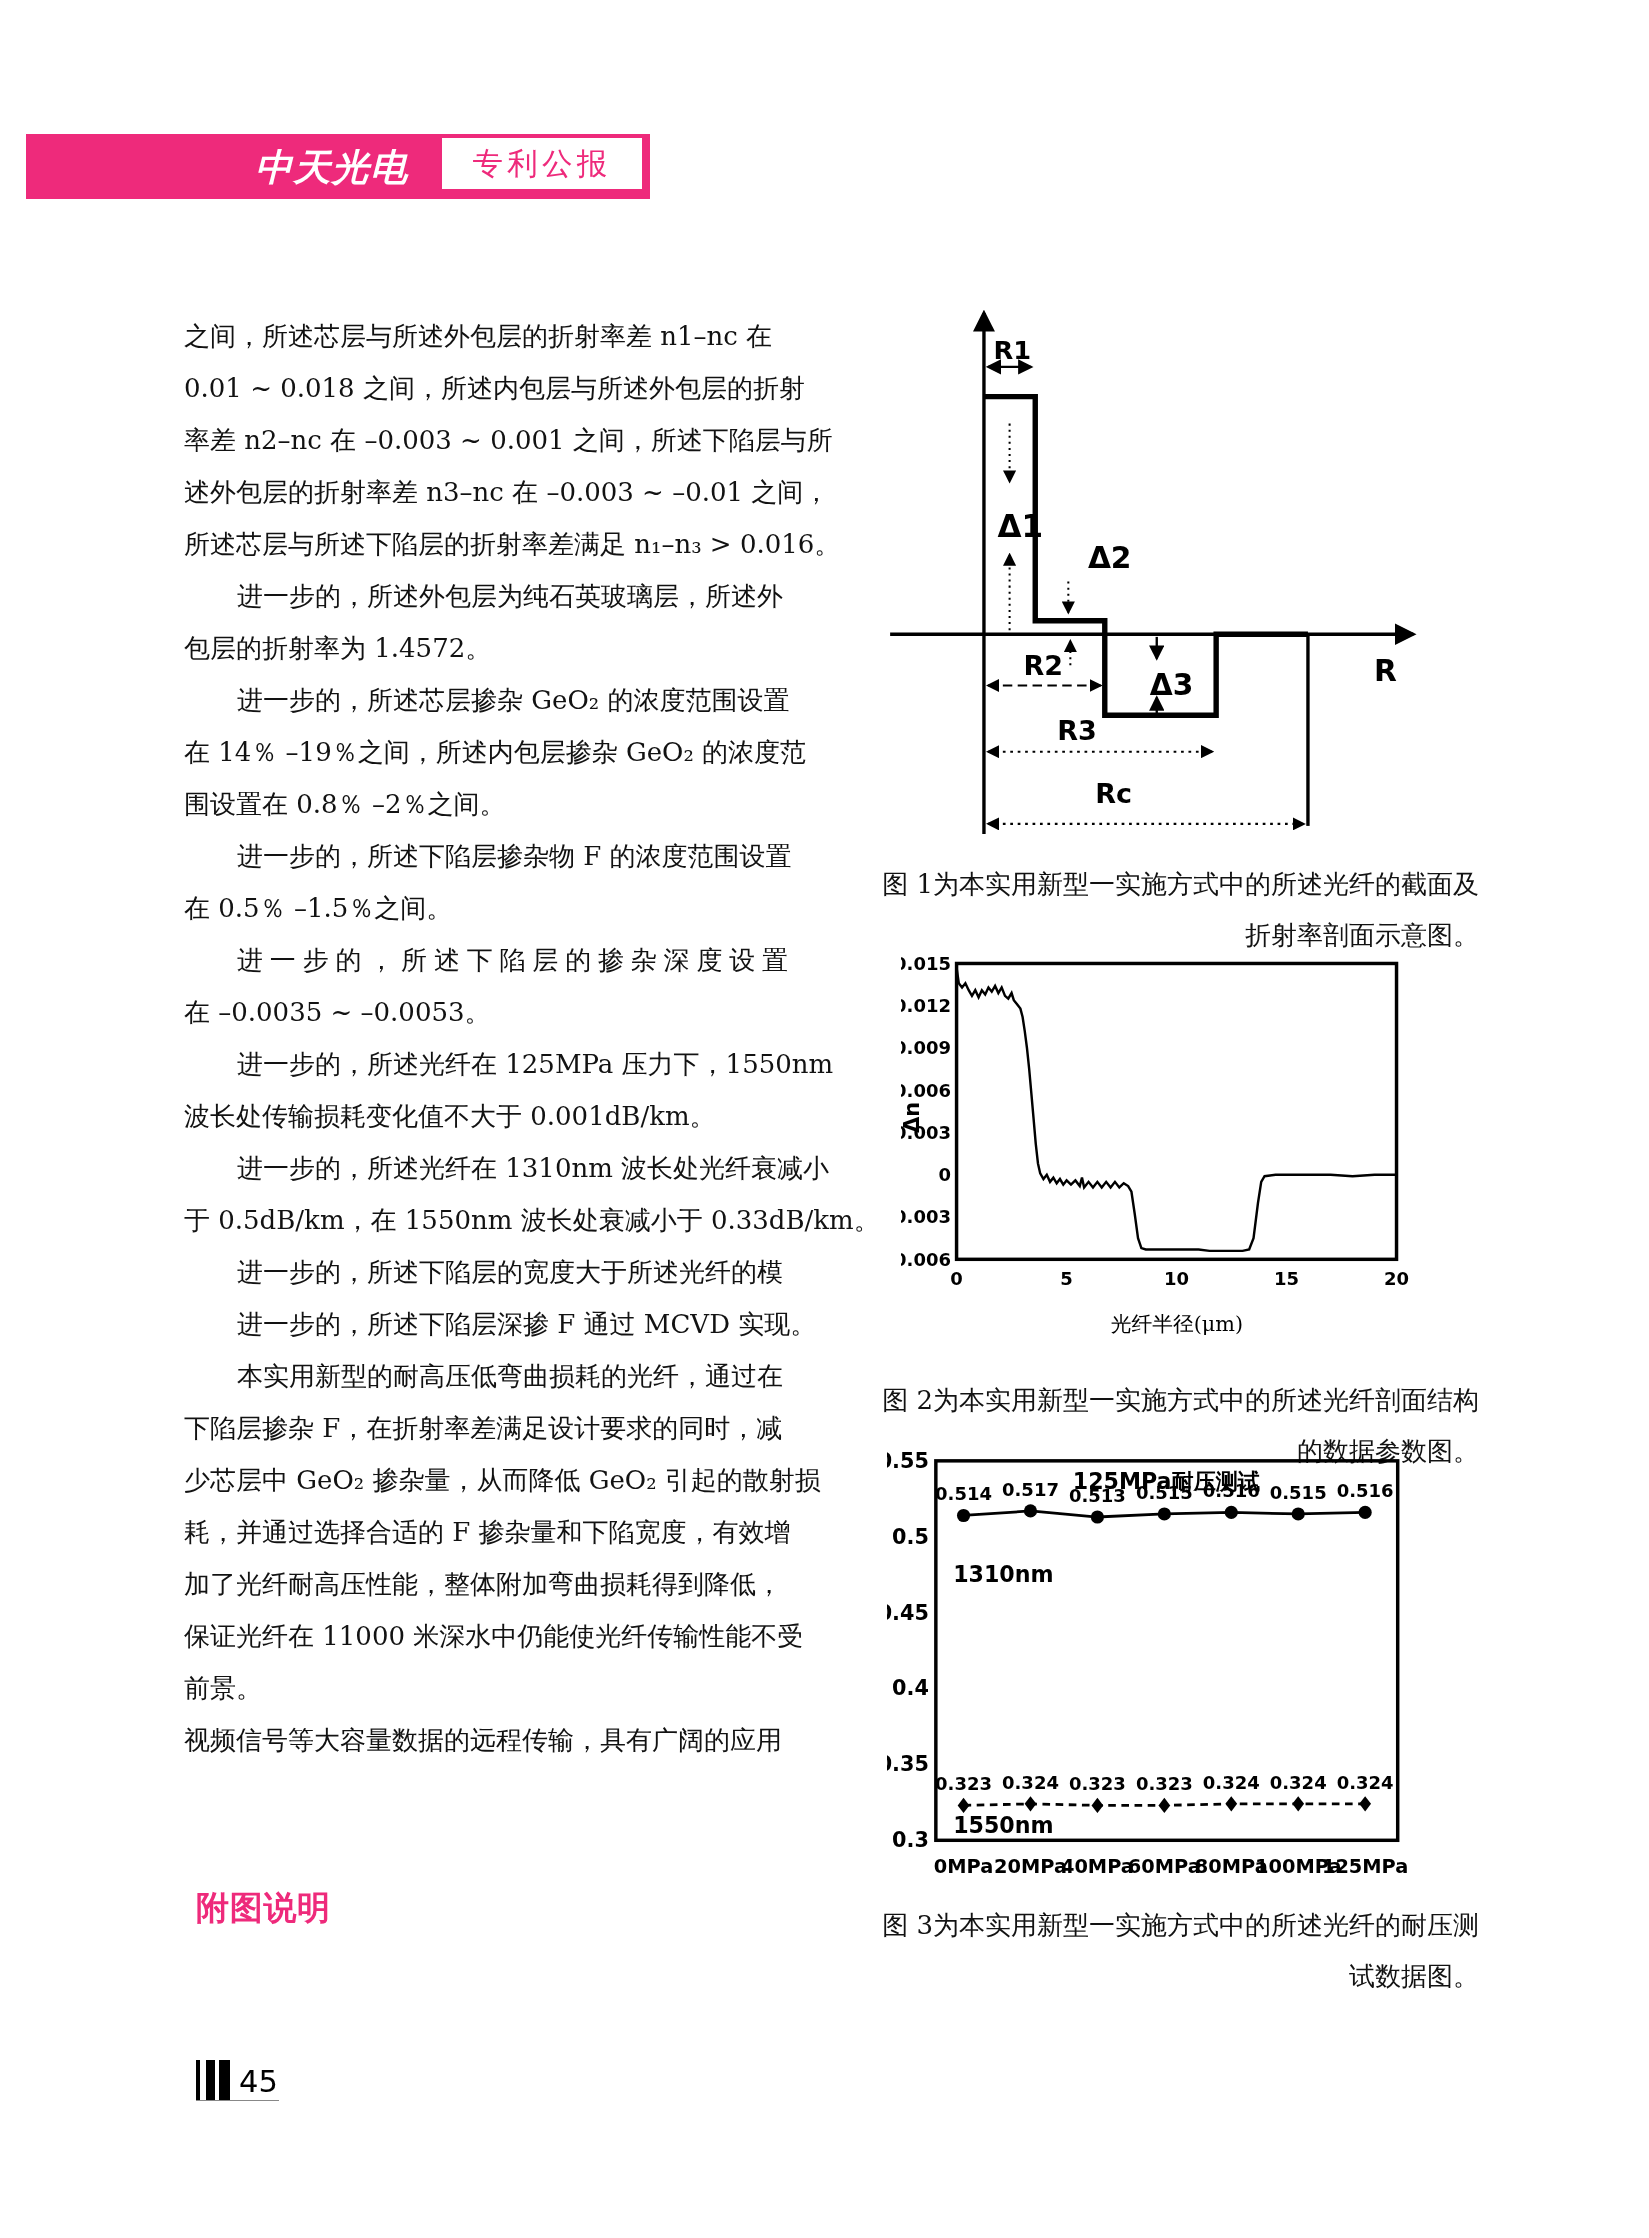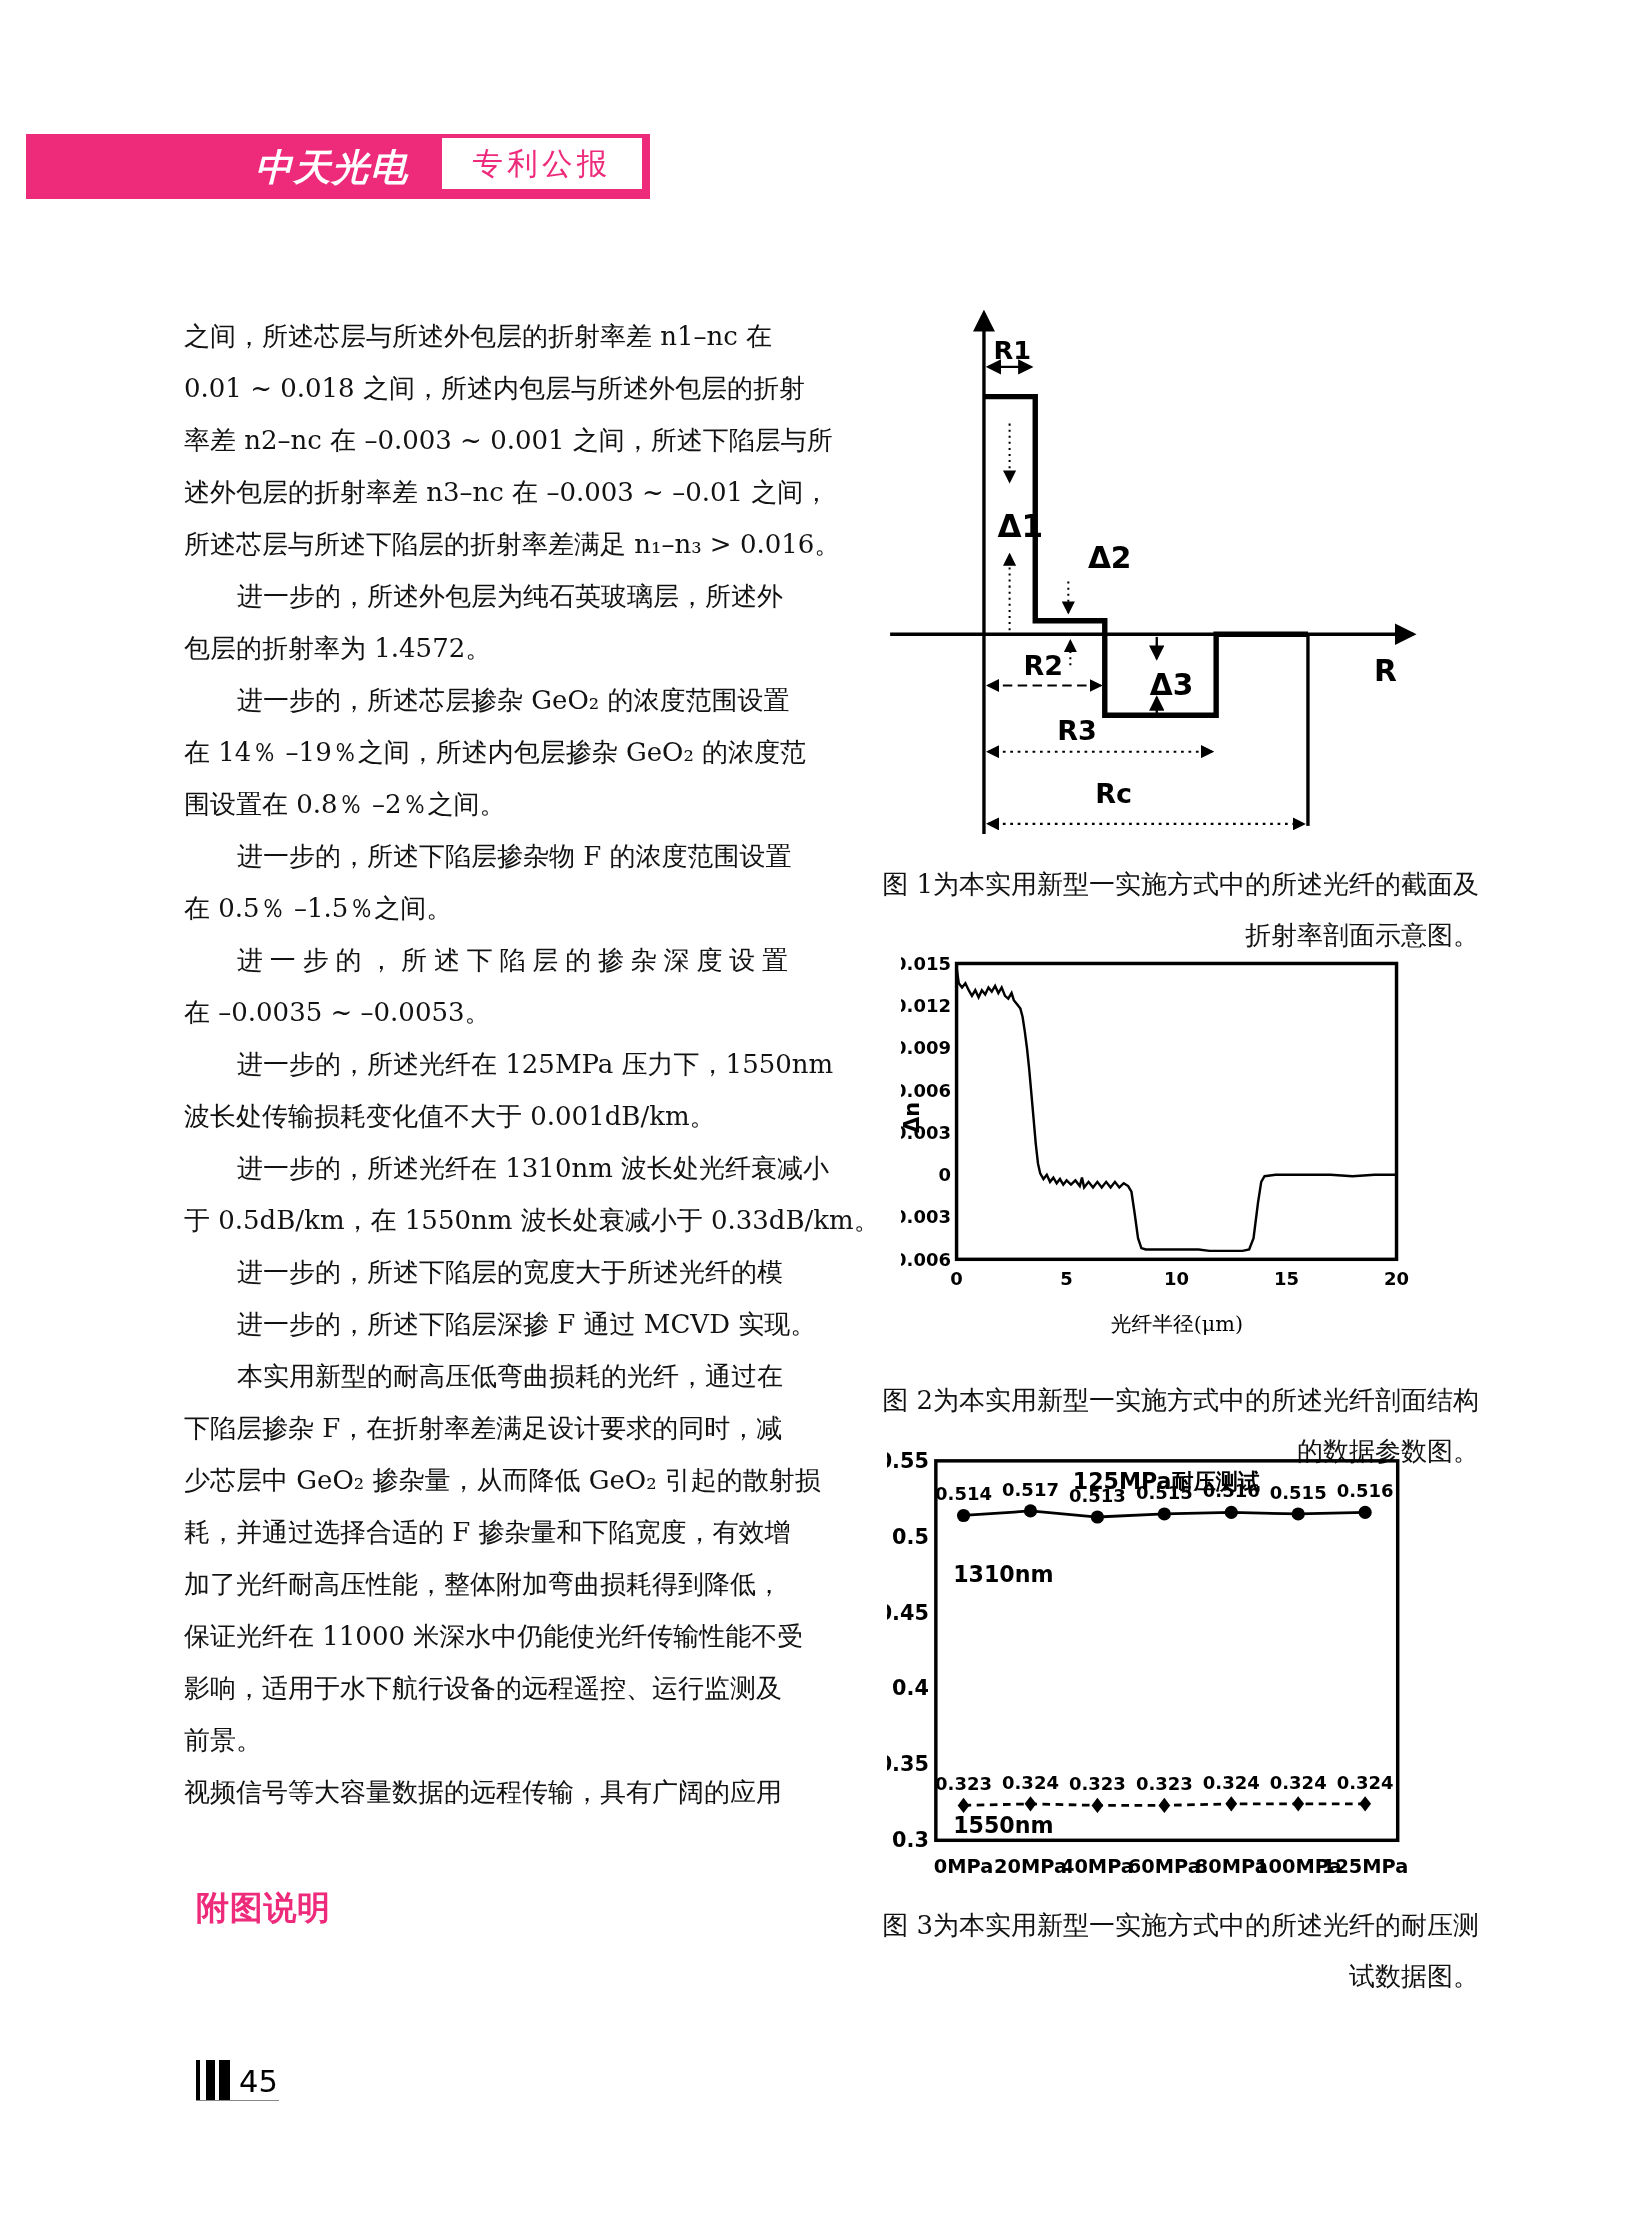--- a/index.html
+++ b/index.html
@@ -112,21 +112,20 @@
     <div class="tline ind">进一步的，所述光纤在 1310nm 波长处光纤衰减小</div>
     <div class="tline">于 0.5dB/km，在 1550nm 波长处衰减小于 0.33dB/km。</div>
     <div class="tline ind">进一步的，所述下陷层的宽度大于所述光纤的模</div>
     <div class="tline ind">进一步的，所述下陷层深掺 F 通过 MCVD 实现。</div>
     <div class="tline ind">本实用新型的耐高压低弯曲损耗的光纤，通过在</div>
     <div class="tline">下陷层掺杂 F，在折射率差满足设计要求的同时，减</div>
     <div class="tline">少芯层中 GeO₂ 掺杂量，从而降低 GeO₂ 引起的散射损</div>
     <div class="tline">耗，并通过选择合适的 F 掺杂量和下陷宽度，有效增</div>
     <div class="tline">加了光纤耐高压性能，整体附加弯曲损耗得到降低，</div>
     <div class="tline">保证光纤在 11000 米深水中仍能使光纤传输性能不受</div>
-    <div class="tline">影响，适用于水下航行设备的远程遥控、运行监测及</div>
     <div class="tline">前景。</div>
     <div class="tline">视频信号等大容量数据的远程传输，具有广阔的应用</div>
   </div>
 
 <div class="sec-heading">附图说明</div>
 
 <svg class="fig" style="left:852px;top:294px" width="596" height="540" viewBox="0 0 880 800">
   <defs>
     <marker id="ah" viewBox="0 0 10 10" refX="8.5" refY="5" markerWidth="6.5" markerHeight="6.5" orient="auto-start-reverse">
       <path d="M0,0 L10,5 L0,10 z"></path>

